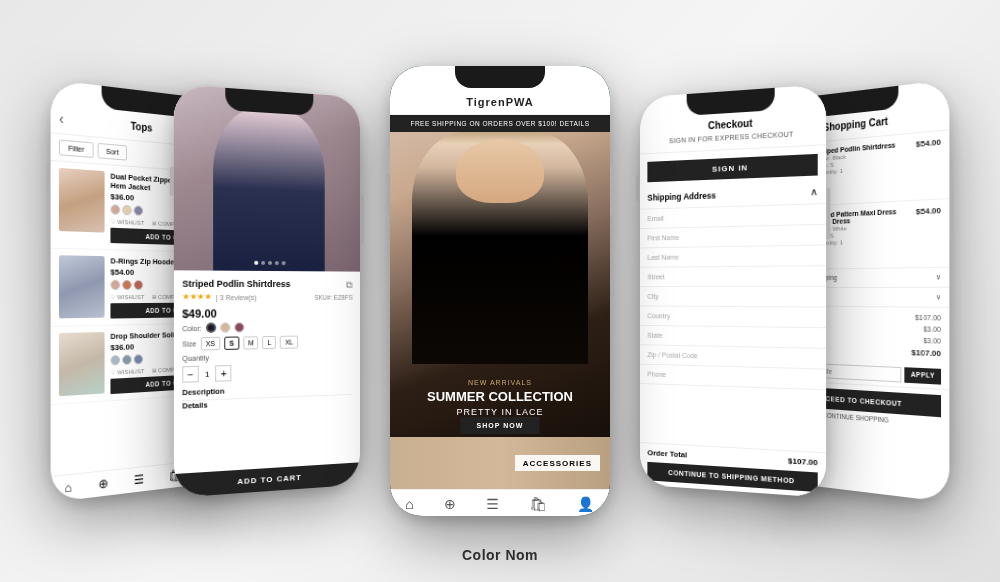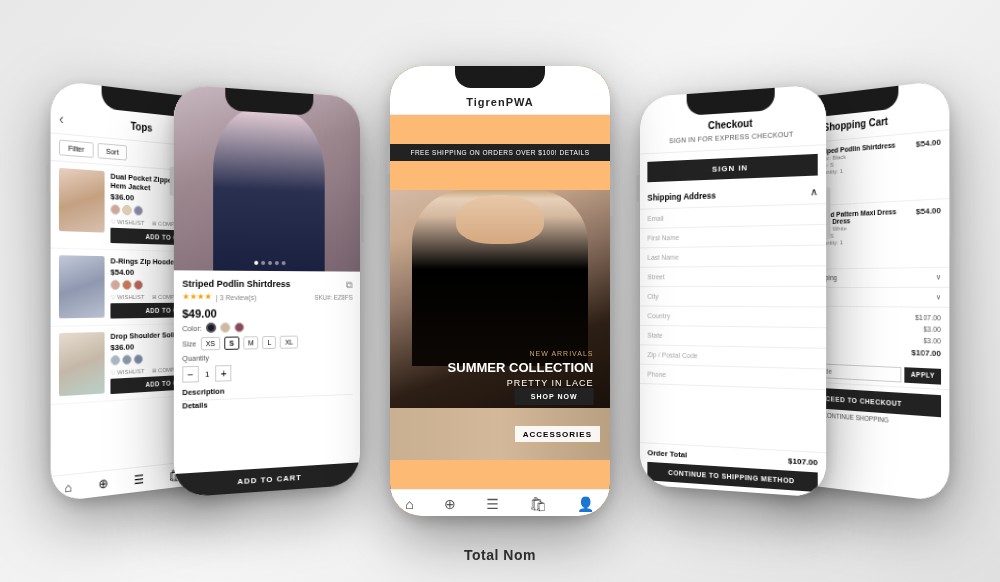--- a/index.html
+++ b/index.html
@@ -141,23 +141,22 @@
       right: 50px;
       top: 50%;
       transform: translateY(-50%) perspective(600px) rotateY(-20deg);
     }
 
     
     .center-content {
       display: flex;
       flex-direction: column;
       height: 100%;
-      background: #fdba74;
+      background: #0c4a6e;
       font-size: 9px;
-      gap: 29px;
     }
 
     .center-top-bar {
       background: #fff;
       text-align: center;
       padding: 30px 8px 6px;
       font-size: 11px;
       font-weight: 600;
       letter-spacing: 1px;
       color: #222;
@@ -178,21 +177,21 @@
       position: relative;
       overflow: hidden;
       background: #e8d5c4;
     }
 
     .hero-text-box {
       position: absolute;
       bottom: 55px;
       left: 50%;
       transform: translateX(-50%);
-      text-align: right;
+      text-align: center;
       width: 85%;
     }
 
     .hero-new-arrivals {
       color: #c9a86c;
       font-size: 7px;
       letter-spacing: 1px;
       text-transform: uppercase;
       margin-bottom: 3px;
     }
@@ -923,16 +922,16 @@
           </div>
 
           <div class="r2-checkout-btn">PROCEED TO CHECKOUT</div>
           <div class="r2-continue-link">CONTINUE SHOPPING</div>
         </div>
       </div>
     </div>
   </div>
 
   <div style="position:absolute;bottom:18px;left:50%;transform:translateX(-50%);">
-    <span style="font-size:14px;font-weight:700;color:#333;letter-spacing:0.5px;">Total Nom</span>
+    <span style="font-size:14px;font-weight:700;color:#333;letter-spacing:0.5px;">Color Nom</span>
   </div>
 
 </div>
 
 </body></html>

